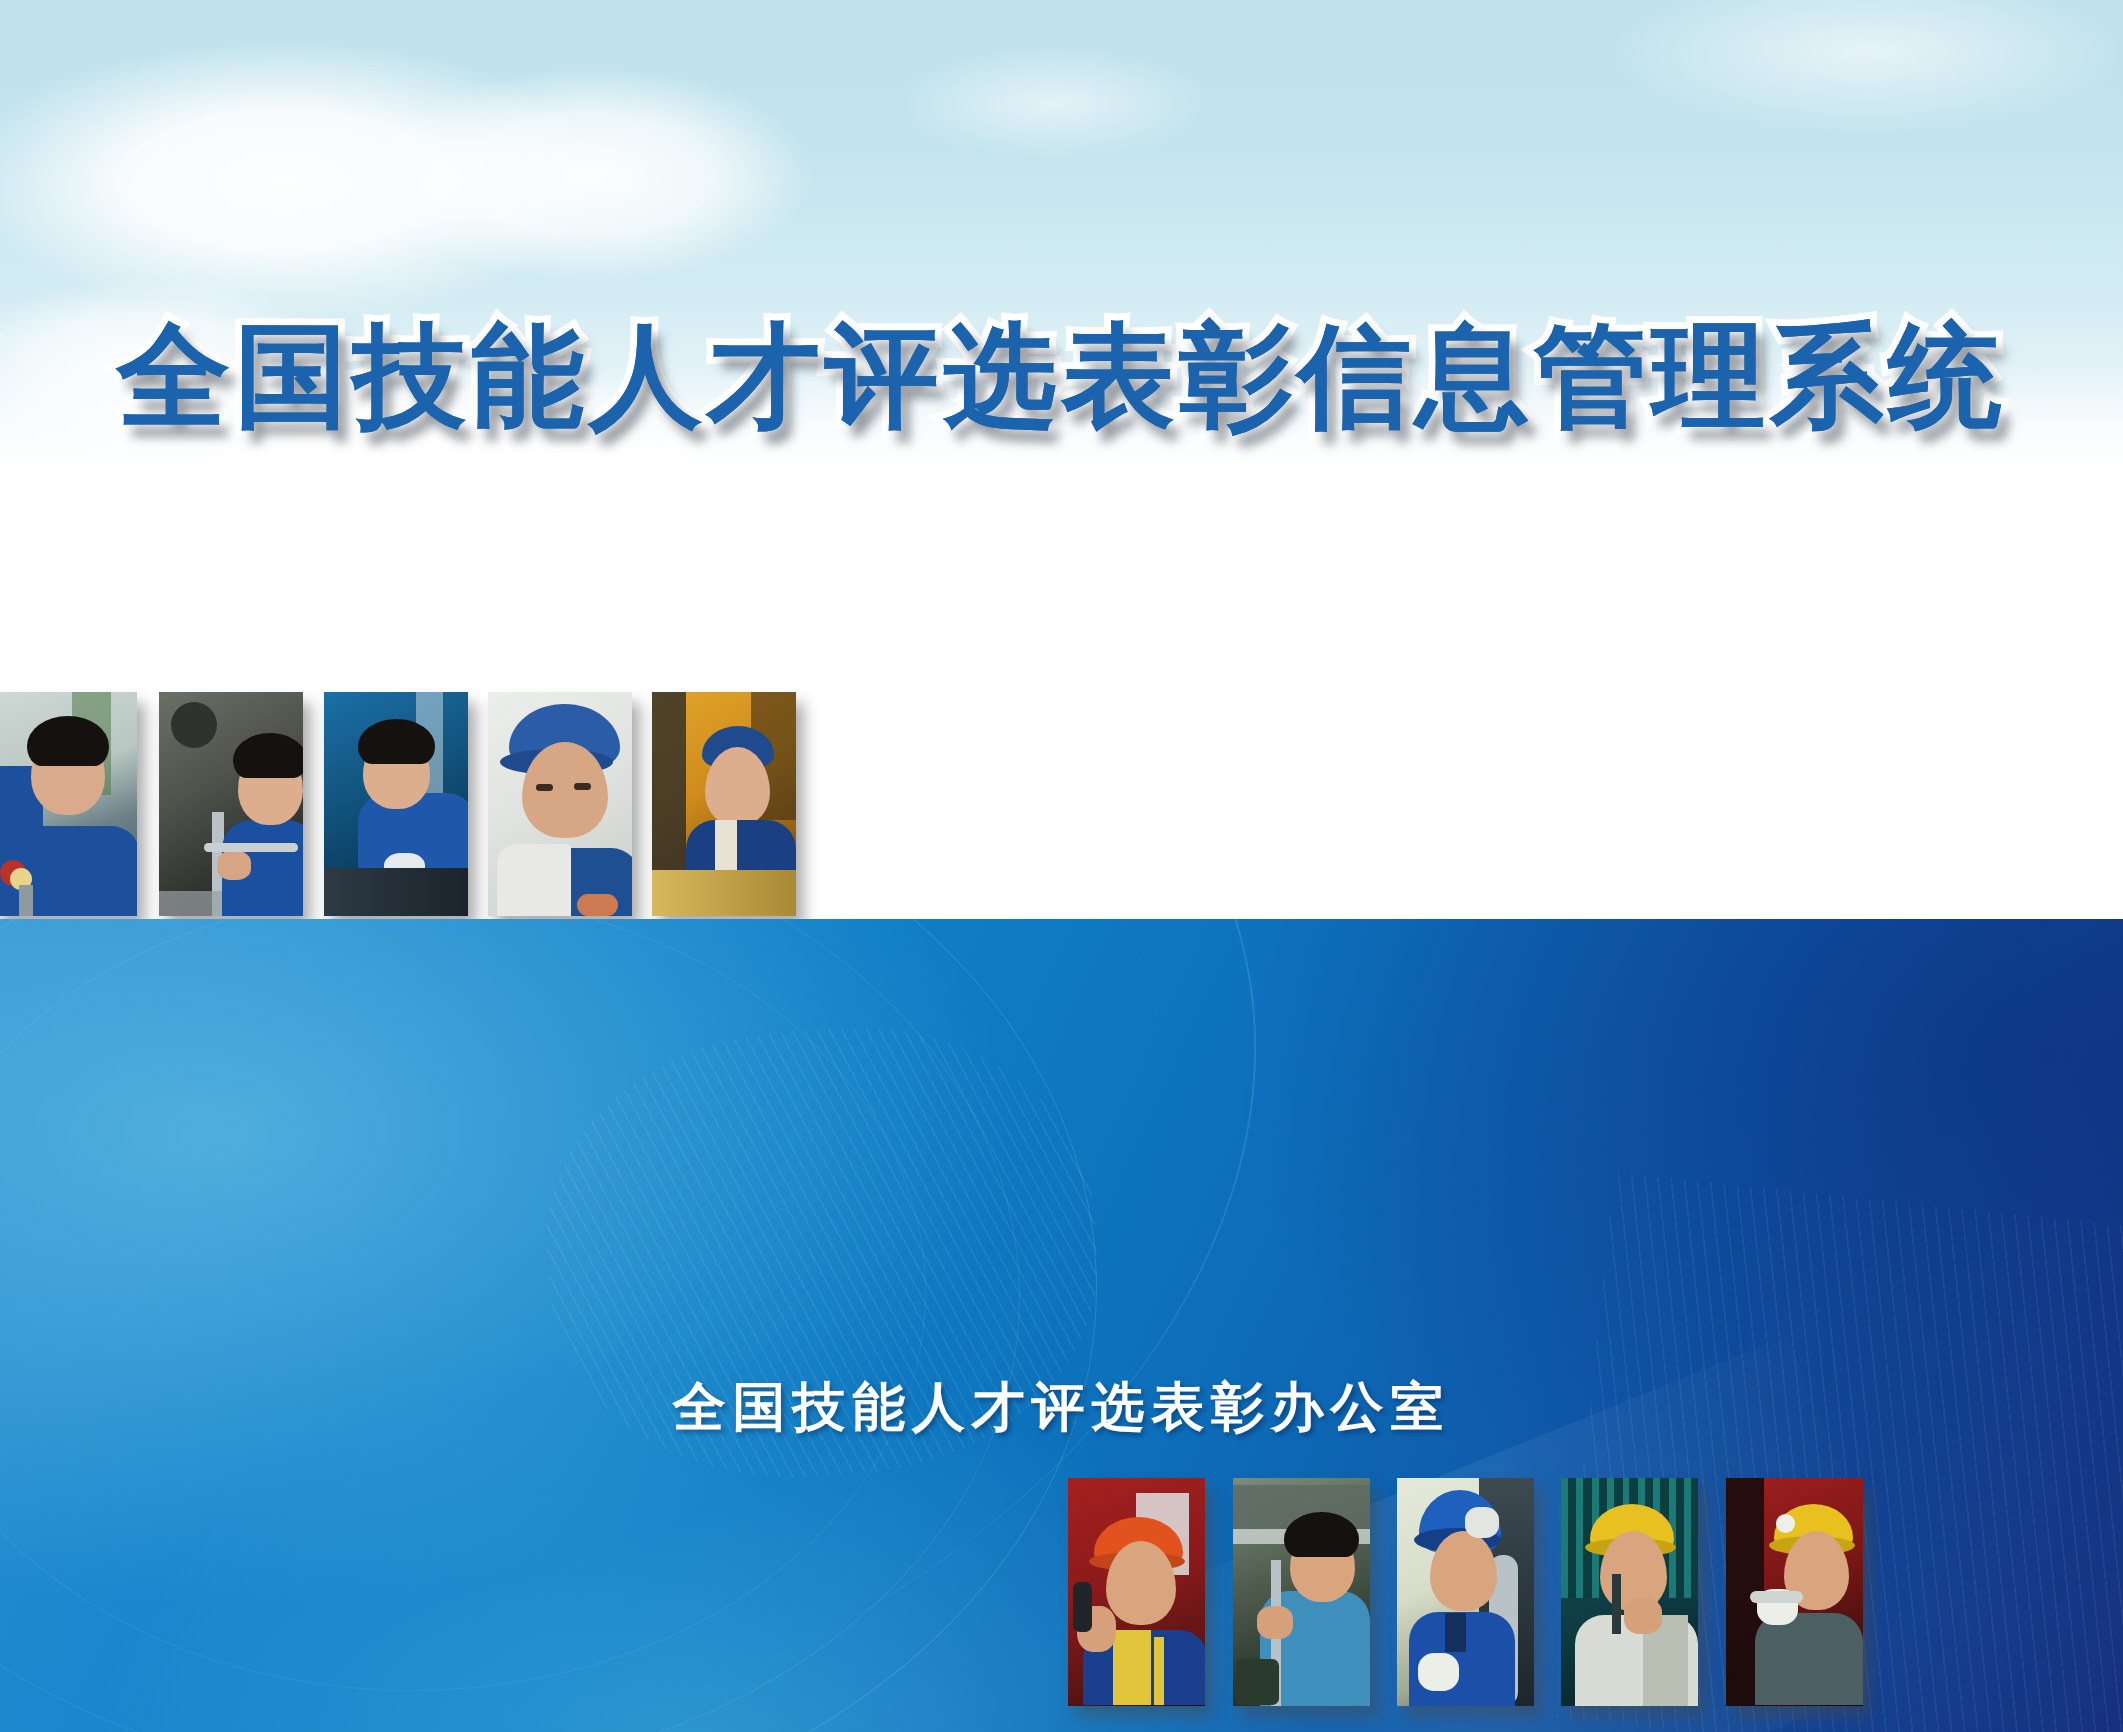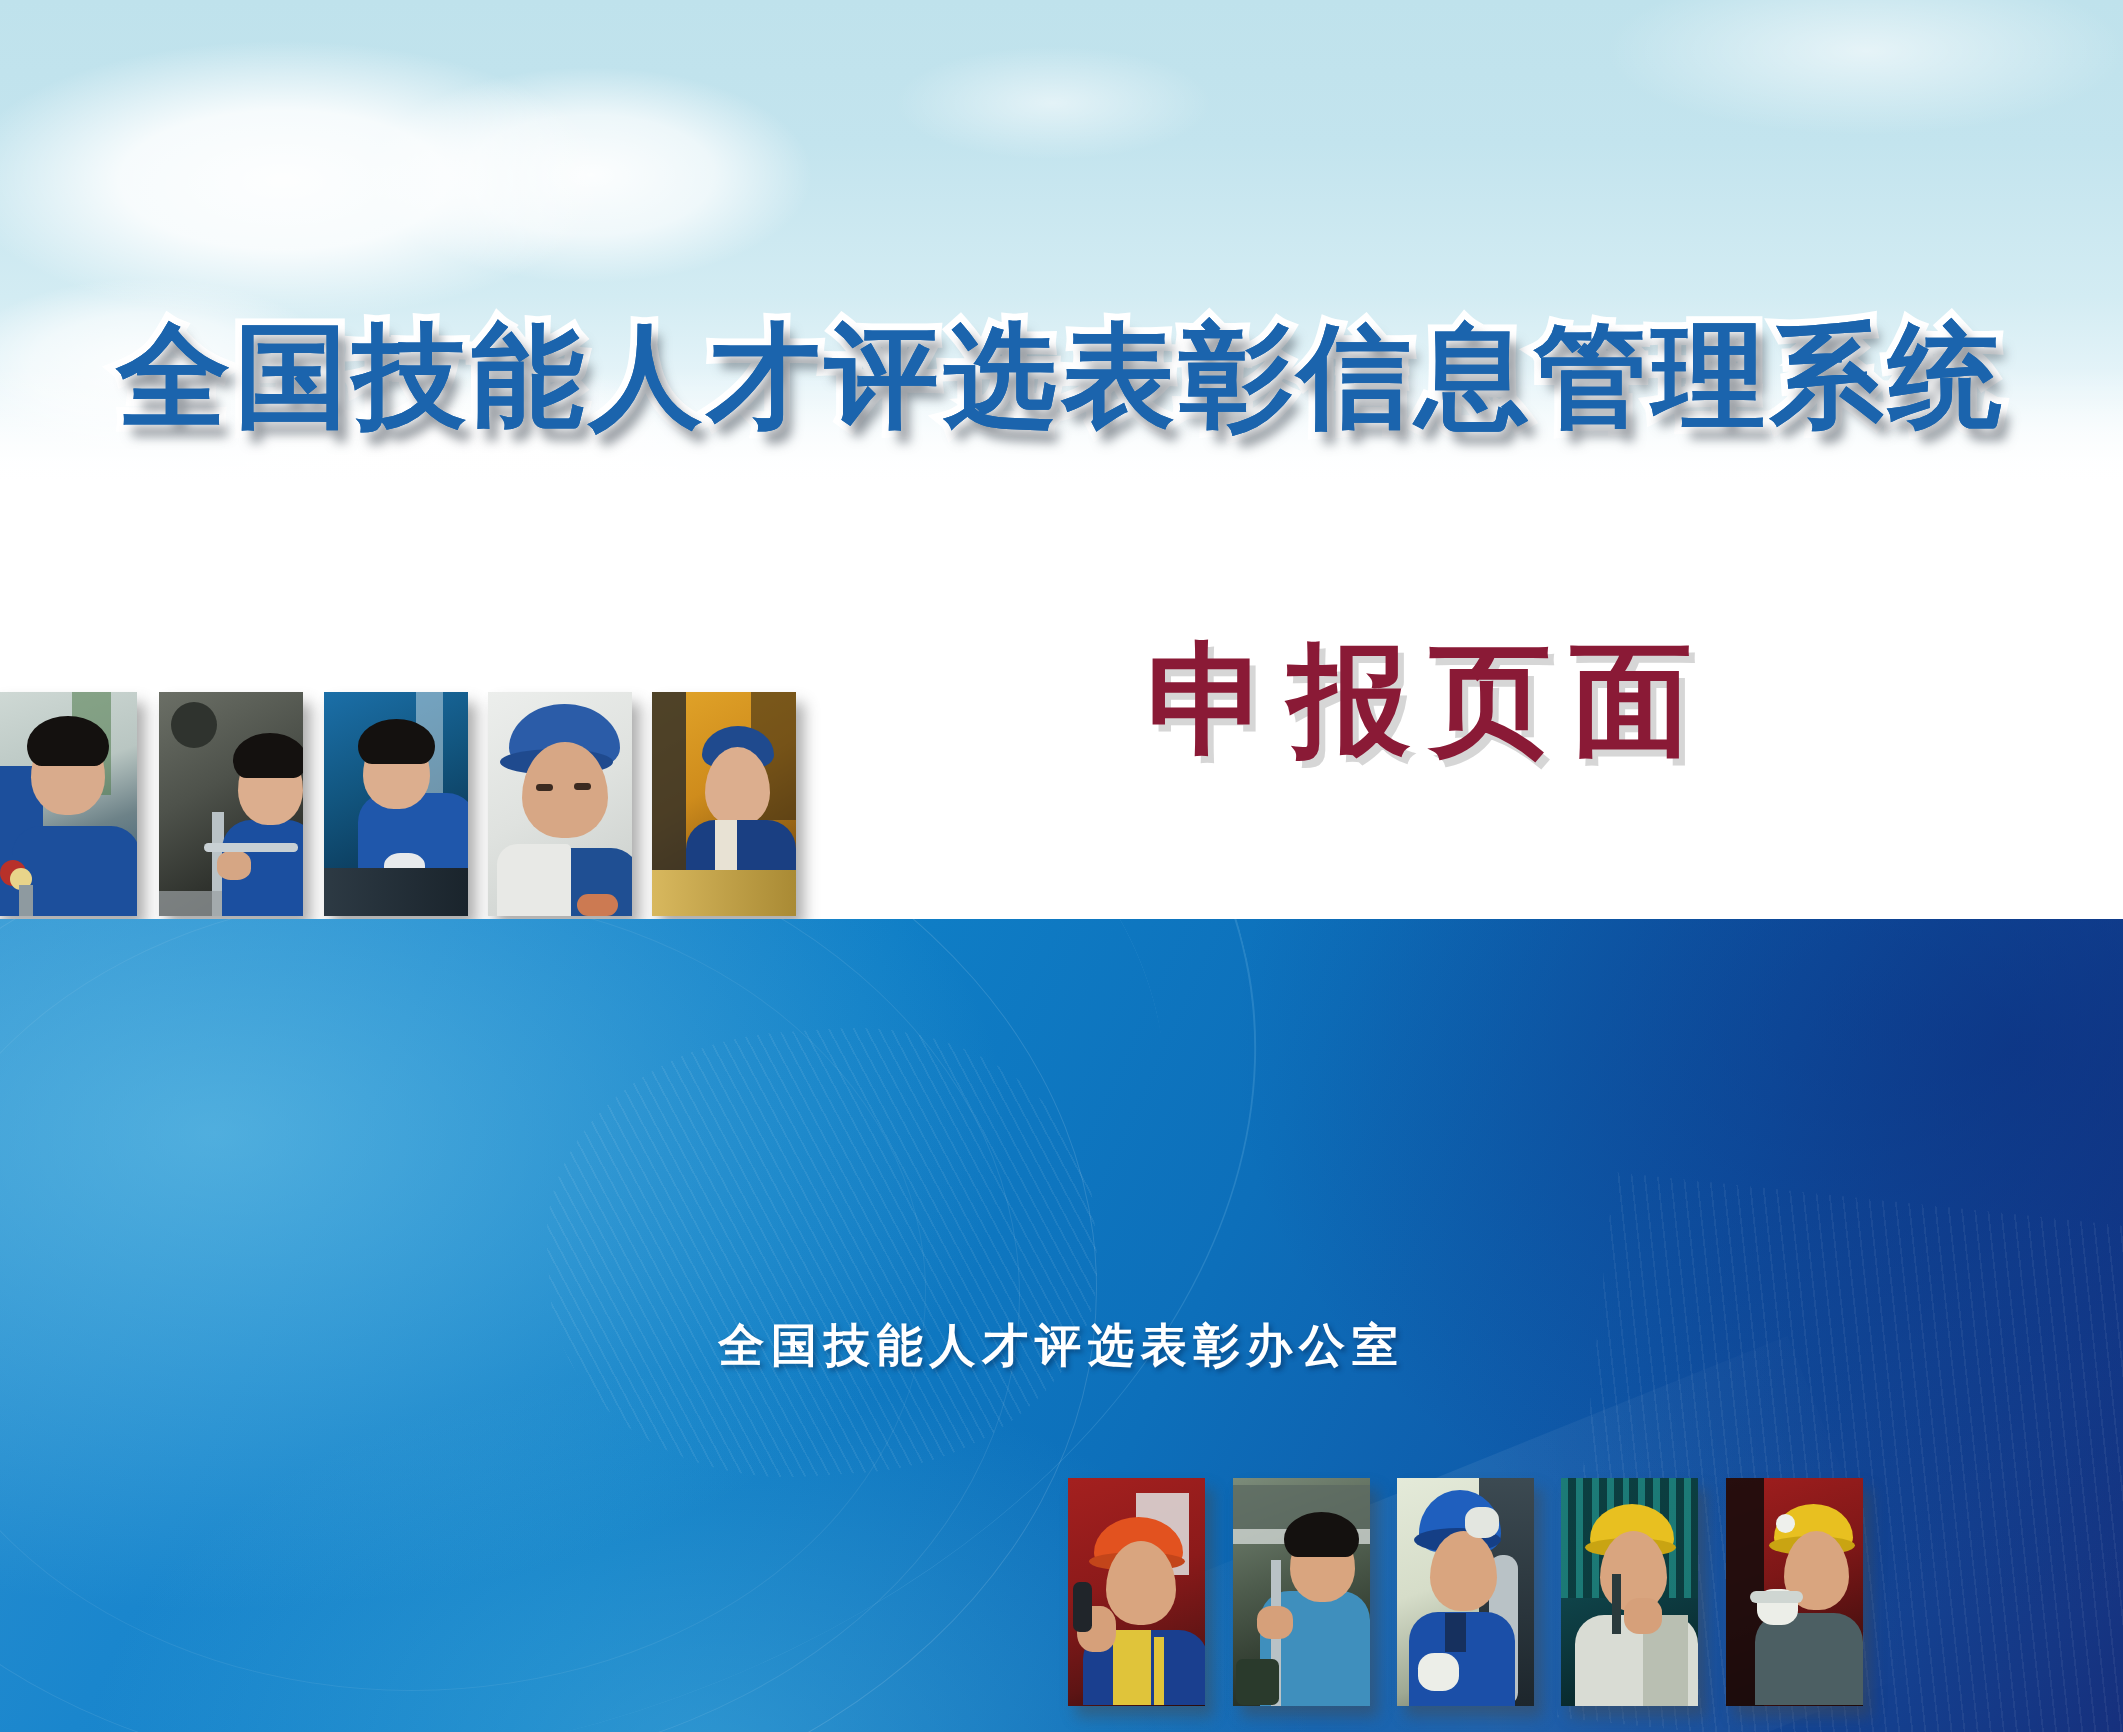--- a/index.html
+++ b/index.html
@@ -116,35 +116,34 @@
 
   
   .footer-line{
     position:absolute;width:2123px;text-align:center;
     font-family:"DejaVu Sans","Liberation Sans",sans-serif;
     font-weight:bold;color:#ffffff;letter-spacing:6.8px;
     text-shadow:2.6px 3.4px 5.1px rgba(0,30,70,.45);
     white-space:nowrap;
   }
   #footer1{top:1192px;font-size:50px;}
-  #footer2{top:1315px;font-size:46px;}
+  #footer2{top:1372px;font-size:53px;}
 </style>
 </head>
 <body>
 
 <div id="slide">
 
   <div class="sky"></div>
   <div class="sky-fade"></div>
   <div class="white-mid"></div>
 
   <div class="main-title">全国技能人才评选表彰信息管理系统</div>
   <div class="main-title-top">全国技能人才评选表彰信息管理系统</div>
 
-  <div class="sub-title">申报页面</div>
 
   <div class="strip">
 
     <div class="photo" style="left:-6.8px;top:692px;width:144px;height:224px;">
       <div class="scene">
         <div class="bgwash" style="background:linear-gradient(160deg,#cfd9d5 0%,#b9c6c2 38%,#6d8288 62%,#2a4f6e 100%);"></div>
         <div class="bar" style="left:79px;top:0;width:39px;height:103px;background:#4e7a4a;opacity:.55;"></div>
         <div class="bar" style="left:0;top:74px;width:50px;height:151px;background:#1c4f9c;"></div>
         <div class="torso" style="left:19px;top:134px;width:128px;height:94px;background:#1c4f9c;"></div>
         <div class="head" style="left:38px;top:34px;width:74px;height:89px;background:#d9ab8c;"></div>

